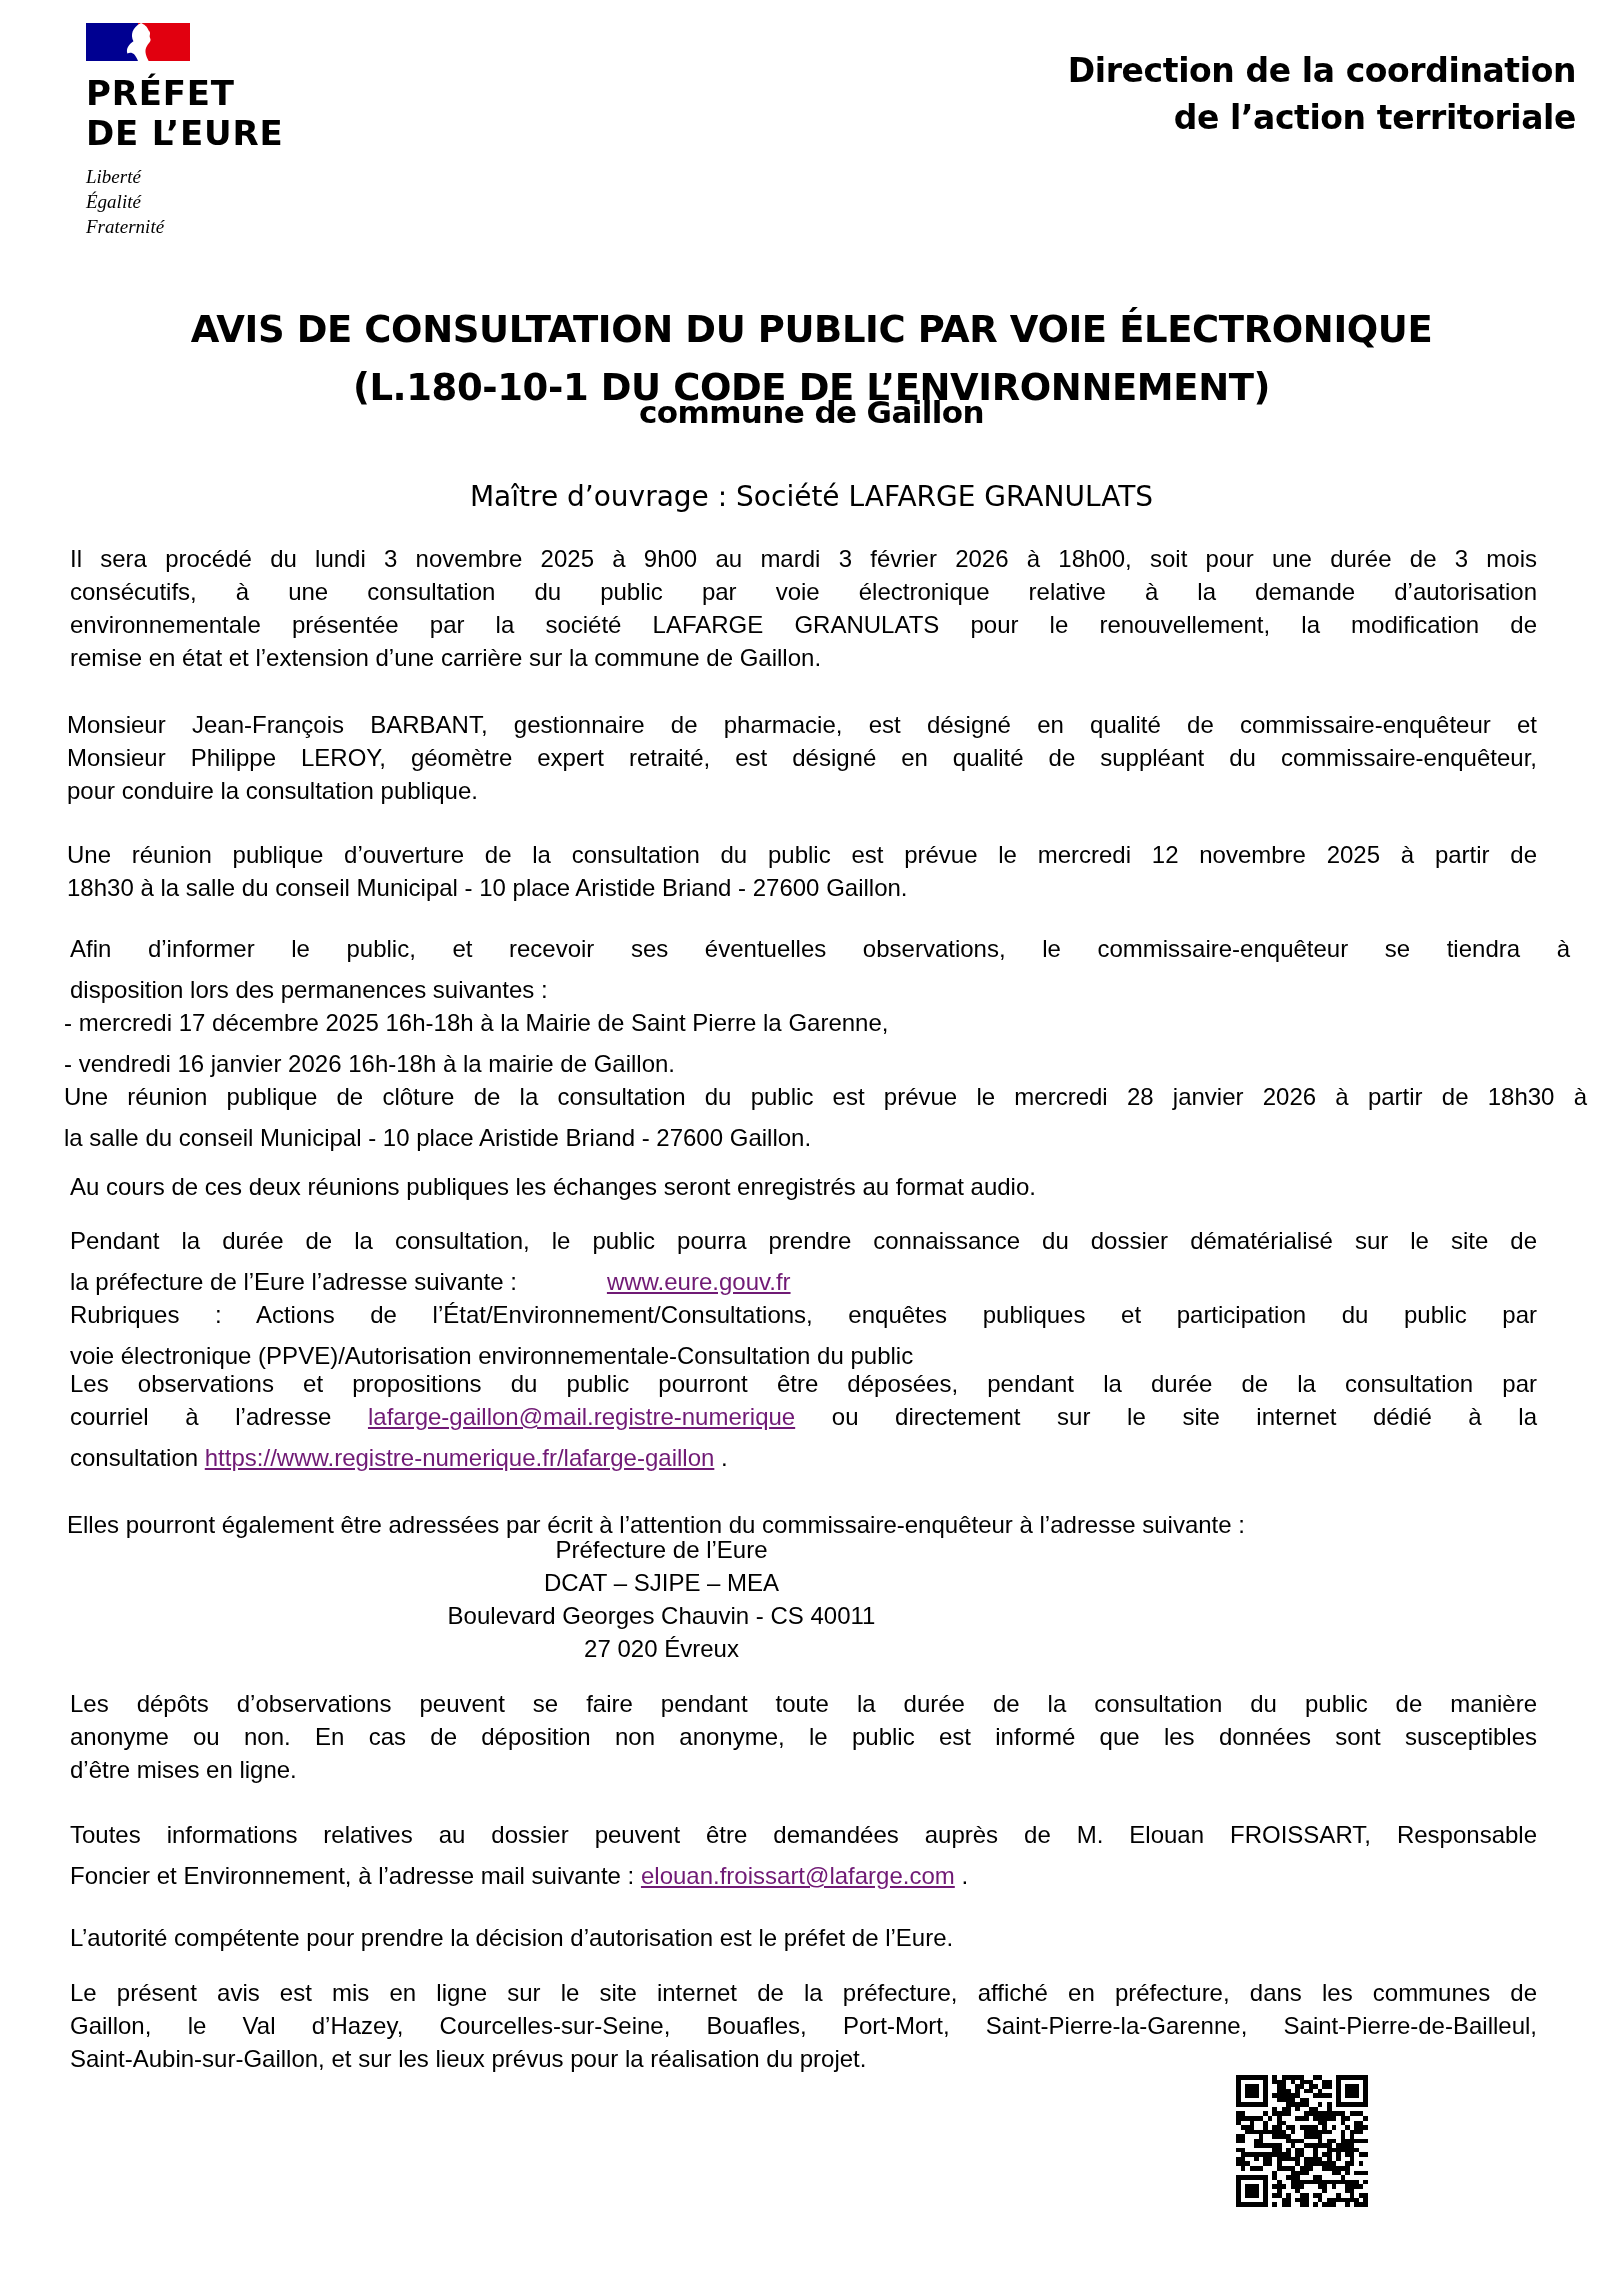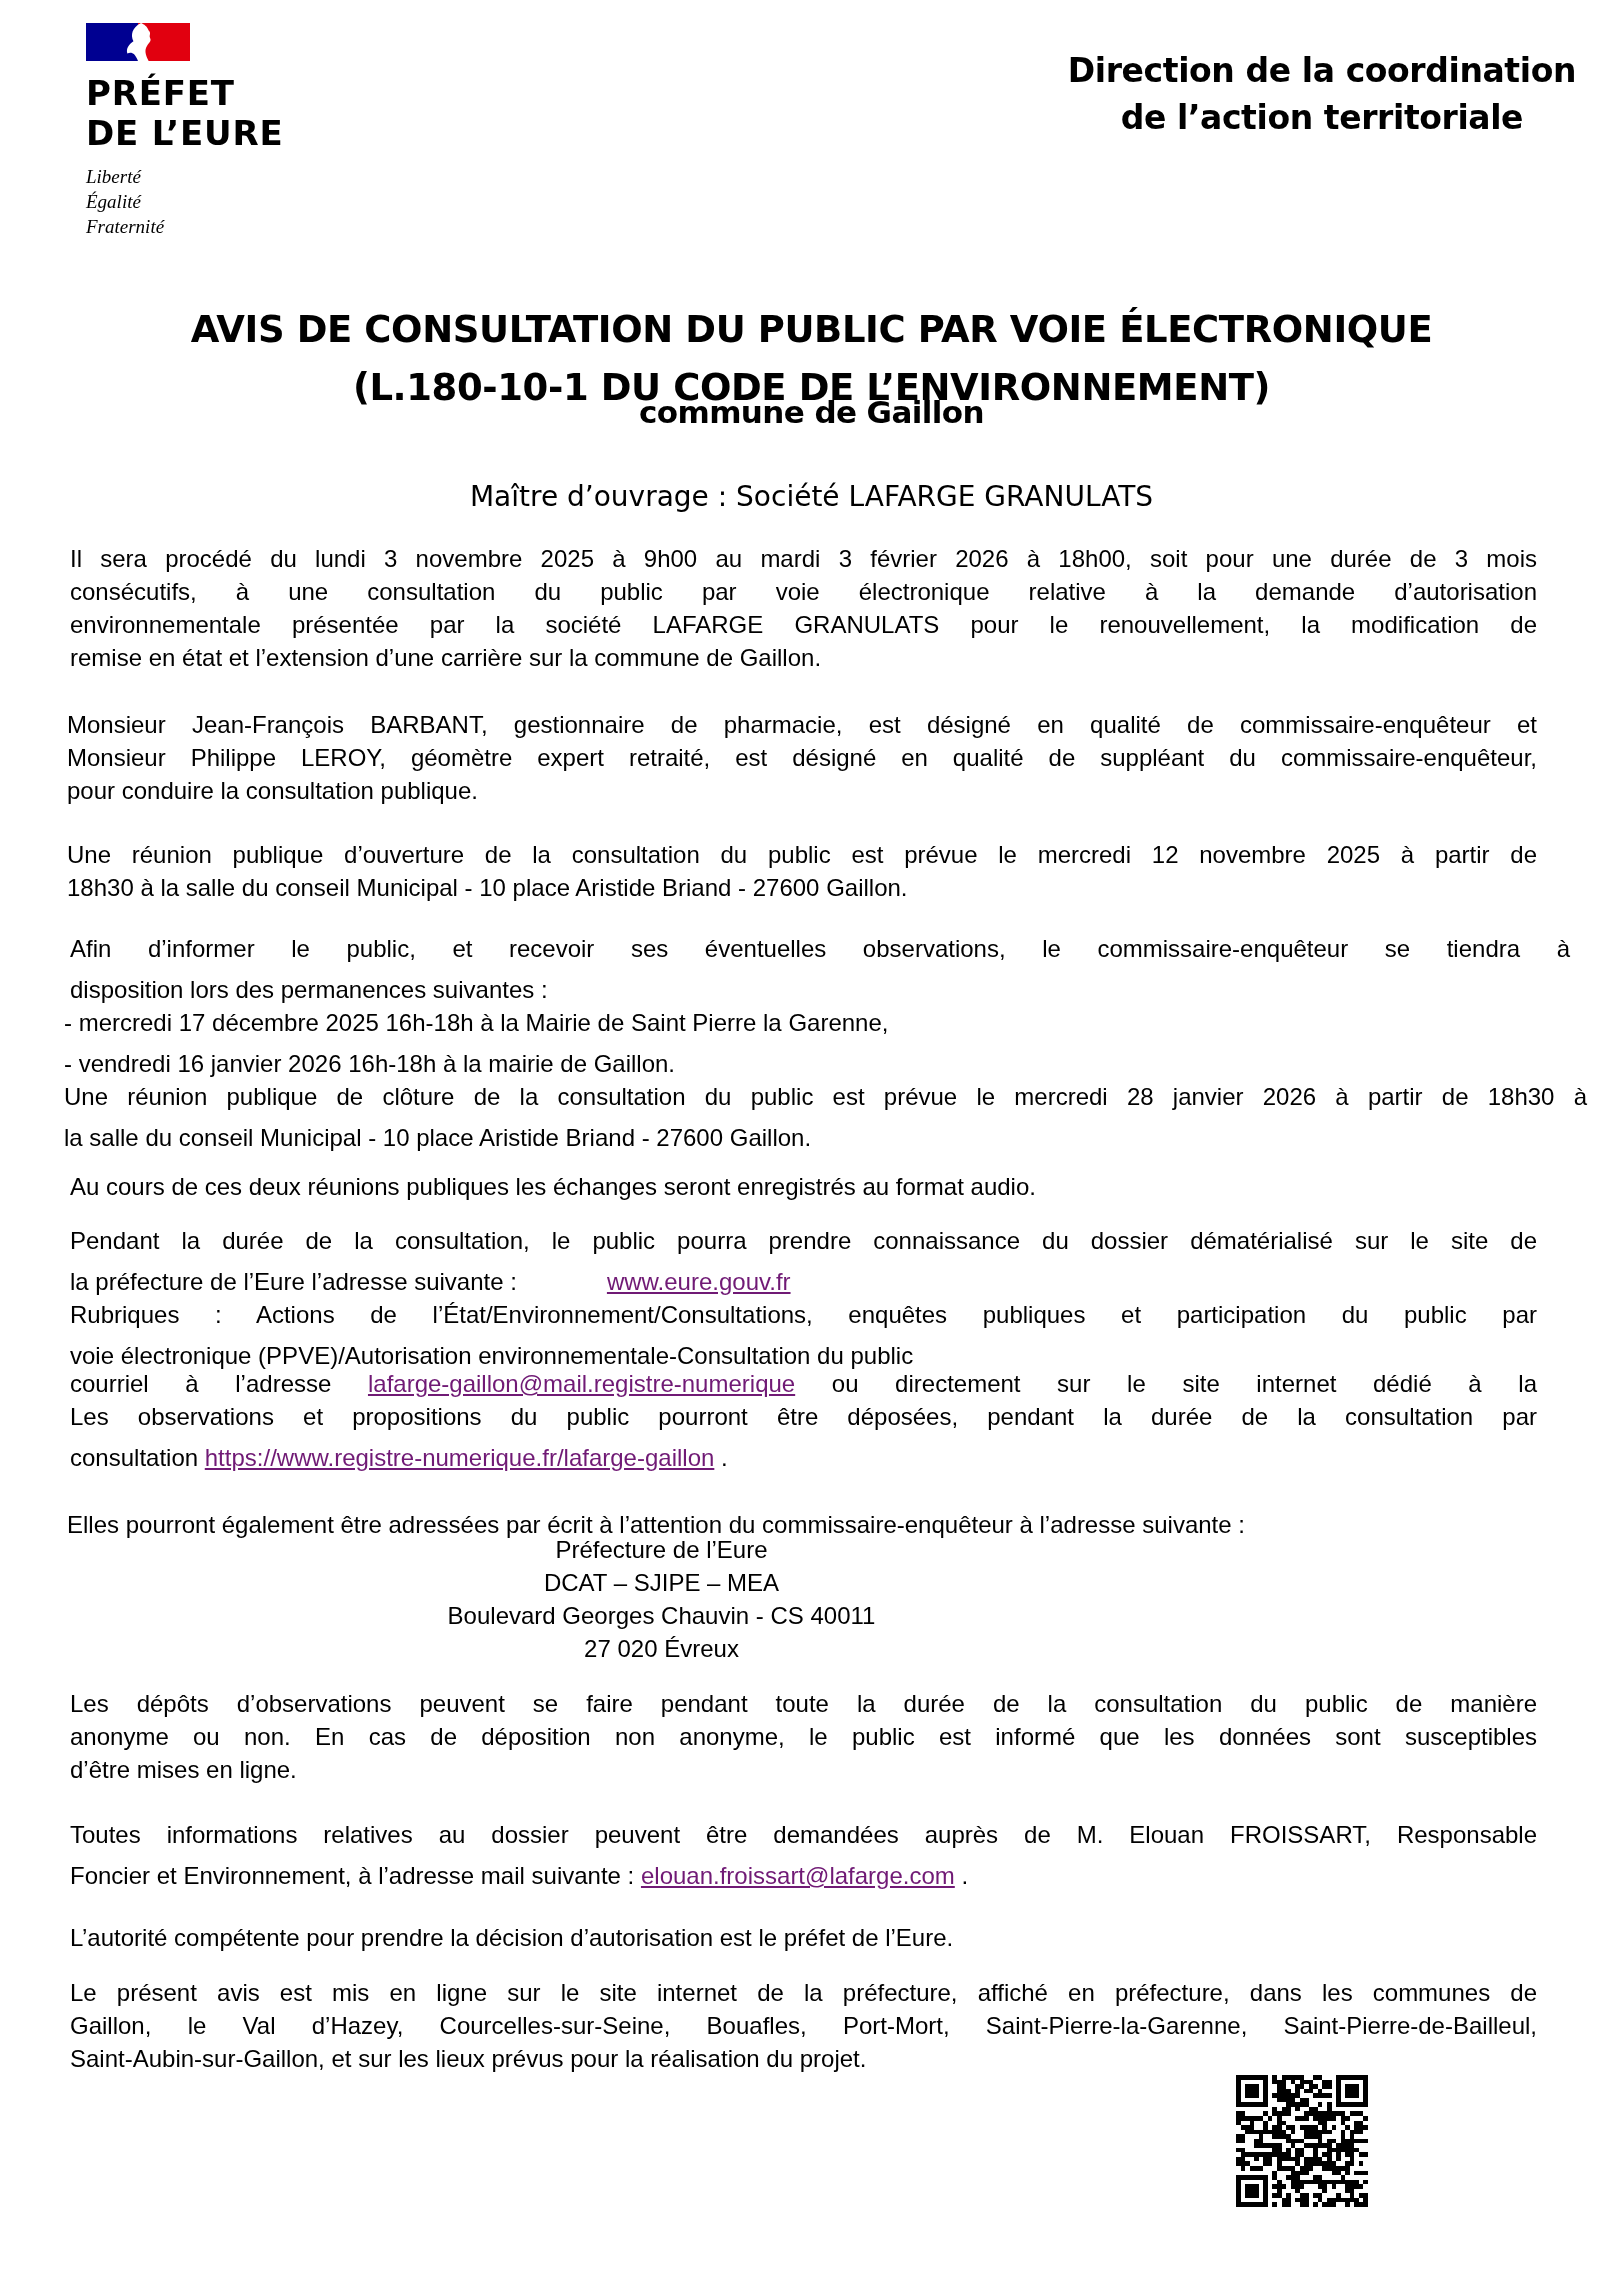--- a/index.html
+++ b/index.html
@@ -7,21 +7,21 @@
          font-family: "Liberation Sans", sans-serif; color: #000; }
   .logo { position: absolute; left: 86px; top: 23px; }
   .flag { position: relative; width: 104px; height: 38px; display: flex; }
   .flag .blue { width: 50%; background: #000091; }
   .flag .red { width: 50%; background: #e1000f; }
   .flag .marianne { position: absolute; left: 32px; top: 0; width: 40px; height: 38px; }
   .pref { margin-top: 12.2px; font-family: "DejaVu Sans", sans-serif; font-weight: bold;
           font-size: 34px; line-height: 40px; letter-spacing: 0.8px; }
   .motto { margin-top: 10.7px; font-family: "Liberation Serif", serif; font-style: italic;
            font-size: 19px; line-height: 25px; }
-  .direction { position: absolute; right: 47px; top: 47px; text-align: center;
+  .direction { position: absolute; right: 47px; top: 47px; text-align: right;
                font-family: "DejaVu Sans", sans-serif; font-weight: bold; font-size: 33px;
                line-height: 47px; letter-spacing: -0.4px; }
   .title { position: absolute; left: 0; right: 0; top: 259px; text-align: center;
            font-family: "DejaVu Sans", sans-serif; font-weight: bold; font-size: 37px;
            line-height: 58px; letter-spacing: -0.4px; margin-top: 42px; }
   .subtitle { position: absolute; left: 122px; right: 122px; top: 390px; text-align: center;
               font-family: "DejaVu Sans", sans-serif; font-weight: bold; font-size: 31px;
               line-height: 44px; letter-spacing: -0.6px; }
   .moa { position: absolute; left: 0; right: 0; top: 478px; text-align: center;
          font-family: "DejaVu Sans", sans-serif; font-size: 28px; line-height: 38px; }
@@ -104,22 +104,22 @@
 </div>
 
 <div class="p" style="left:70px; width:1467px; top:1224px;">
   <span class="line">Pendant la durée de la consultation, le public pourra prendre connaissance du dossier dématérialisé sur le site de</span>
   <span class="line free"><span>la préfecture de l’Eure l’adresse suivante :</span><span style="display:inline-block;width:90px;"></span><a class="link" href="#">www.eure.gouv.fr</a></span>
   <span class="line">Rubriques : Actions de l’État/Environnement/Consultations, enquêtes publiques et participation du public par</span>
   <span class="line free">voie électronique (PPVE)/Autorisation environnementale-Consultation du public</span>
 </div>
 
 <div class="p" style="left:70px; width:1467px; top:1367px;">
+  <span class="line">Les observations et propositions du public pourront être déposées, pendant la durée de la consultation par</span>
   <span class="line"><span>courriel à l’adresse</span> <a class="link" href="#">lafarge-gaillon@mail.registre-numerique</a> <span>ou directement sur le site internet dédié à la</span></span>
-  <span class="line">Les observations et propositions du public pourront être déposées, pendant la durée de la consultation par</span>
   <span class="line free"><span>consultation</span> <a class="link" href="#">https://www.registre-numerique.fr/lafarge-gaillon</a><span> .</span></span>
 </div>
 
 <div class="p" style="left:67px; width:1470px; top:1500px;">
   <span class="line free">Elles pourront également être adressées par écrit à l’attention du commissaire-enquêteur à l’adresse suivante :</span>
 </div>
 <div class="p center" style="left:0; width:1323px; top:1533px; text-align:center; text-align-last:center;">
   <div>Préfecture de l’Eure</div>
   <div>DCAT – SJIPE – MEA</div>
   <div>Boulevard Georges Chauvin - CS 40011</div>

